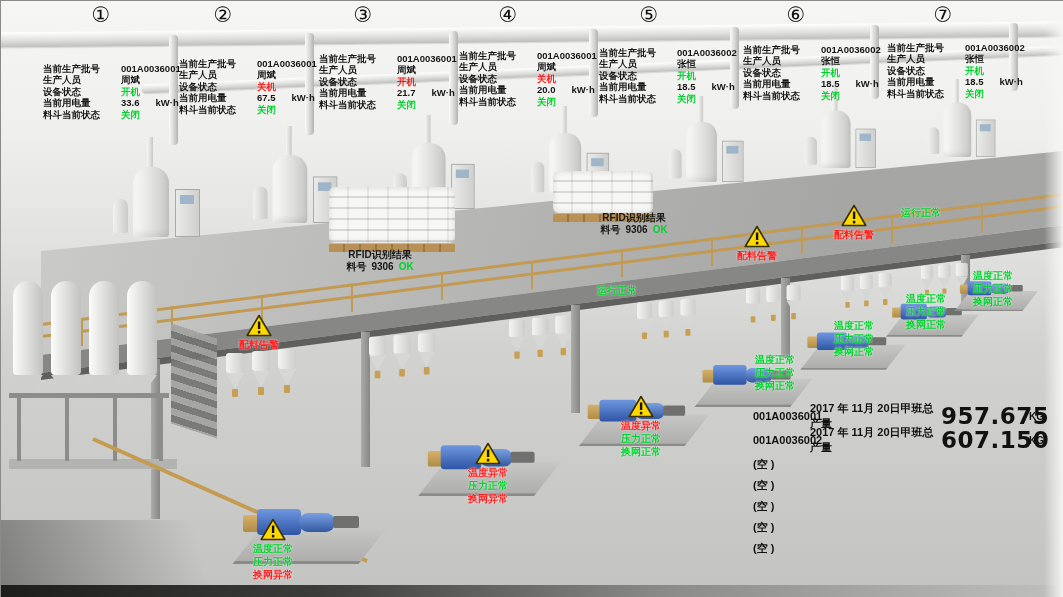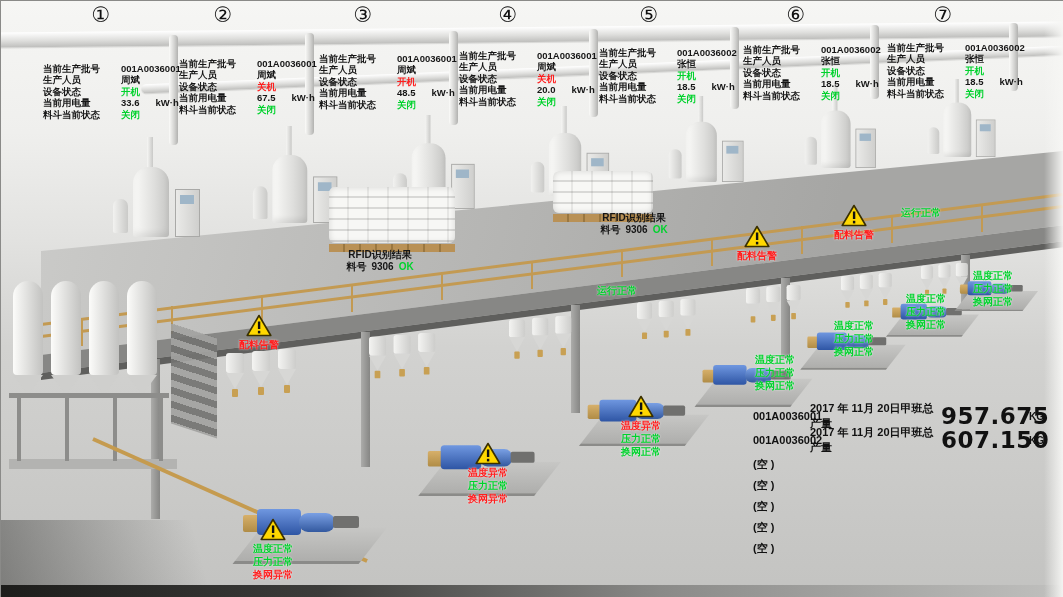--- a/index.html
+++ b/index.html
@@ -428,21 +428,21 @@
         <div class="prow" style="position: relative;">
           <span class="plabel">生产人员</span>
           <span>周斌</span>
         </div>
         <div class="prow" style="position: relative;">
           <span class="plabel">设备状态</span>
           <span style="color: rgb(255, 30, 30);">开机</span>
         </div>
         <div class="prow" style="position: relative;">
           <span class="plabel">当前用电量</span>
-          <span>48.5</span>
+          <span>21.7</span>
           <span class="punit">kW·h</span>
         </div>
         <div class="prow" style="position: relative;">
           <span class="plabel">料斗当前状态</span>
           <span style="color: rgb(0, 210, 45);">关闭</span>
         </div>
       </div>
       <div class="panel" style="position: absolute; left: 458px; top: 49px;">
         <div class="prow" style="position: relative;">
           <span class="plabel">当前生产批号</span>

